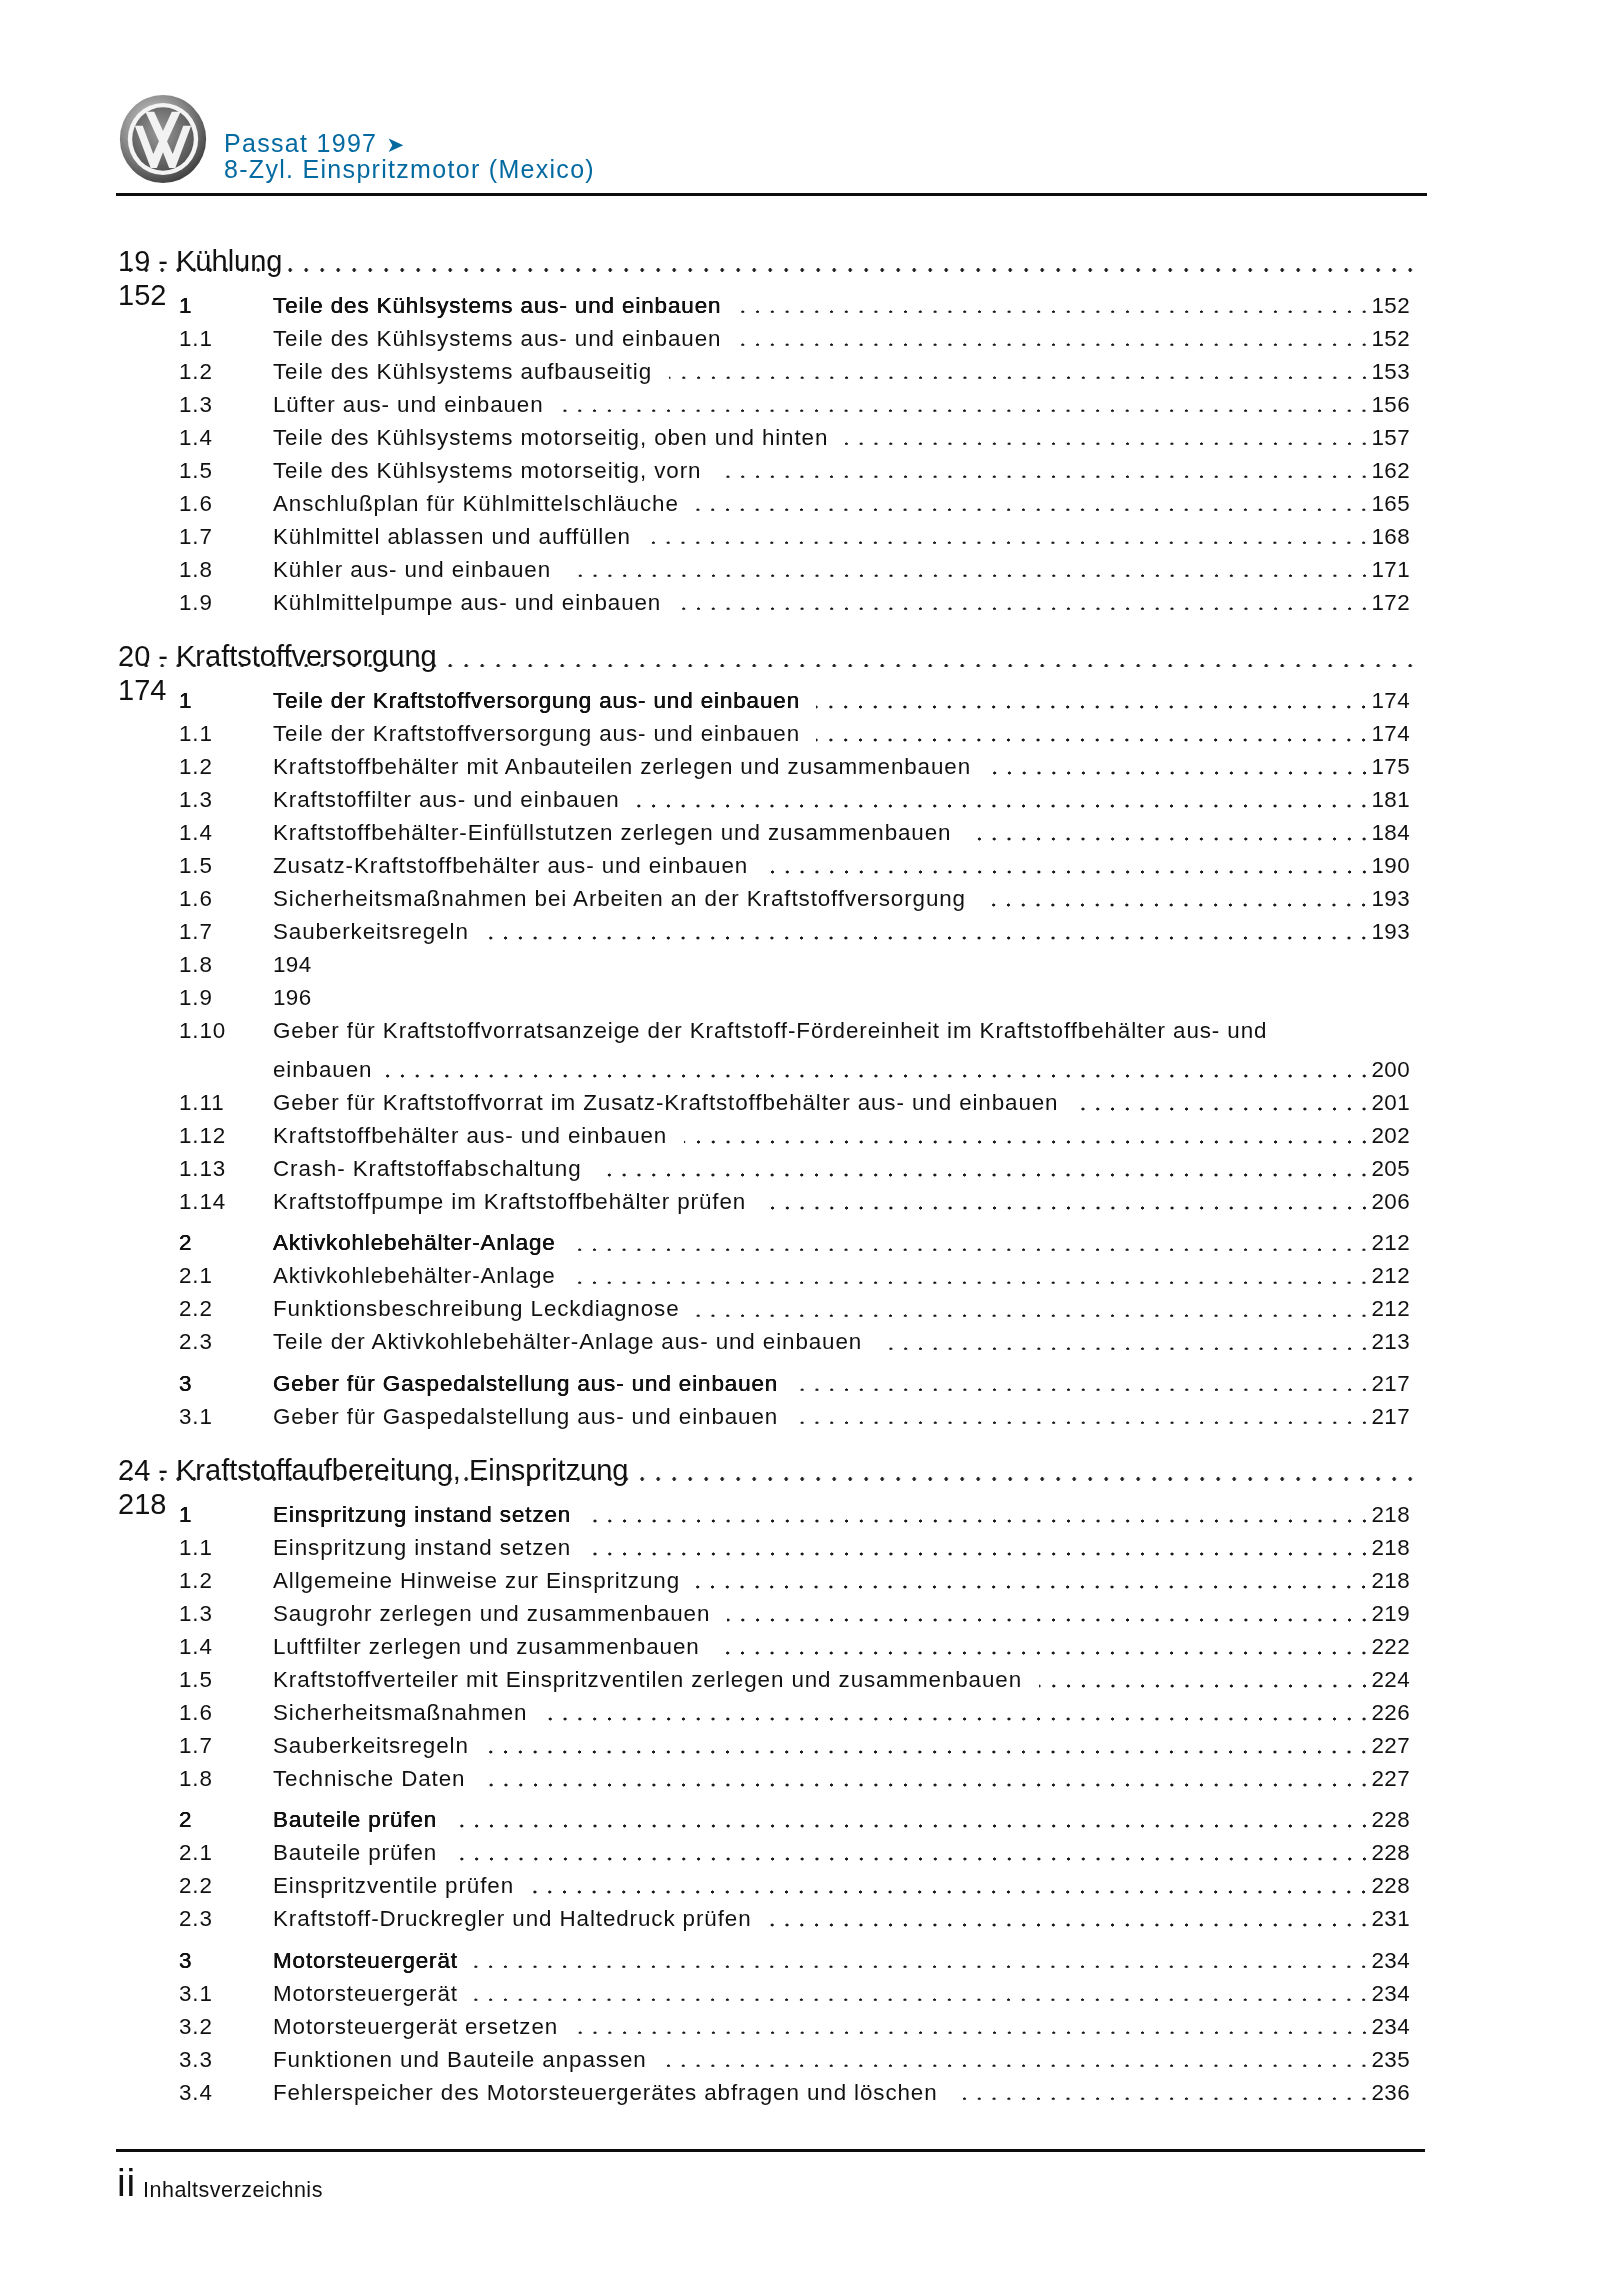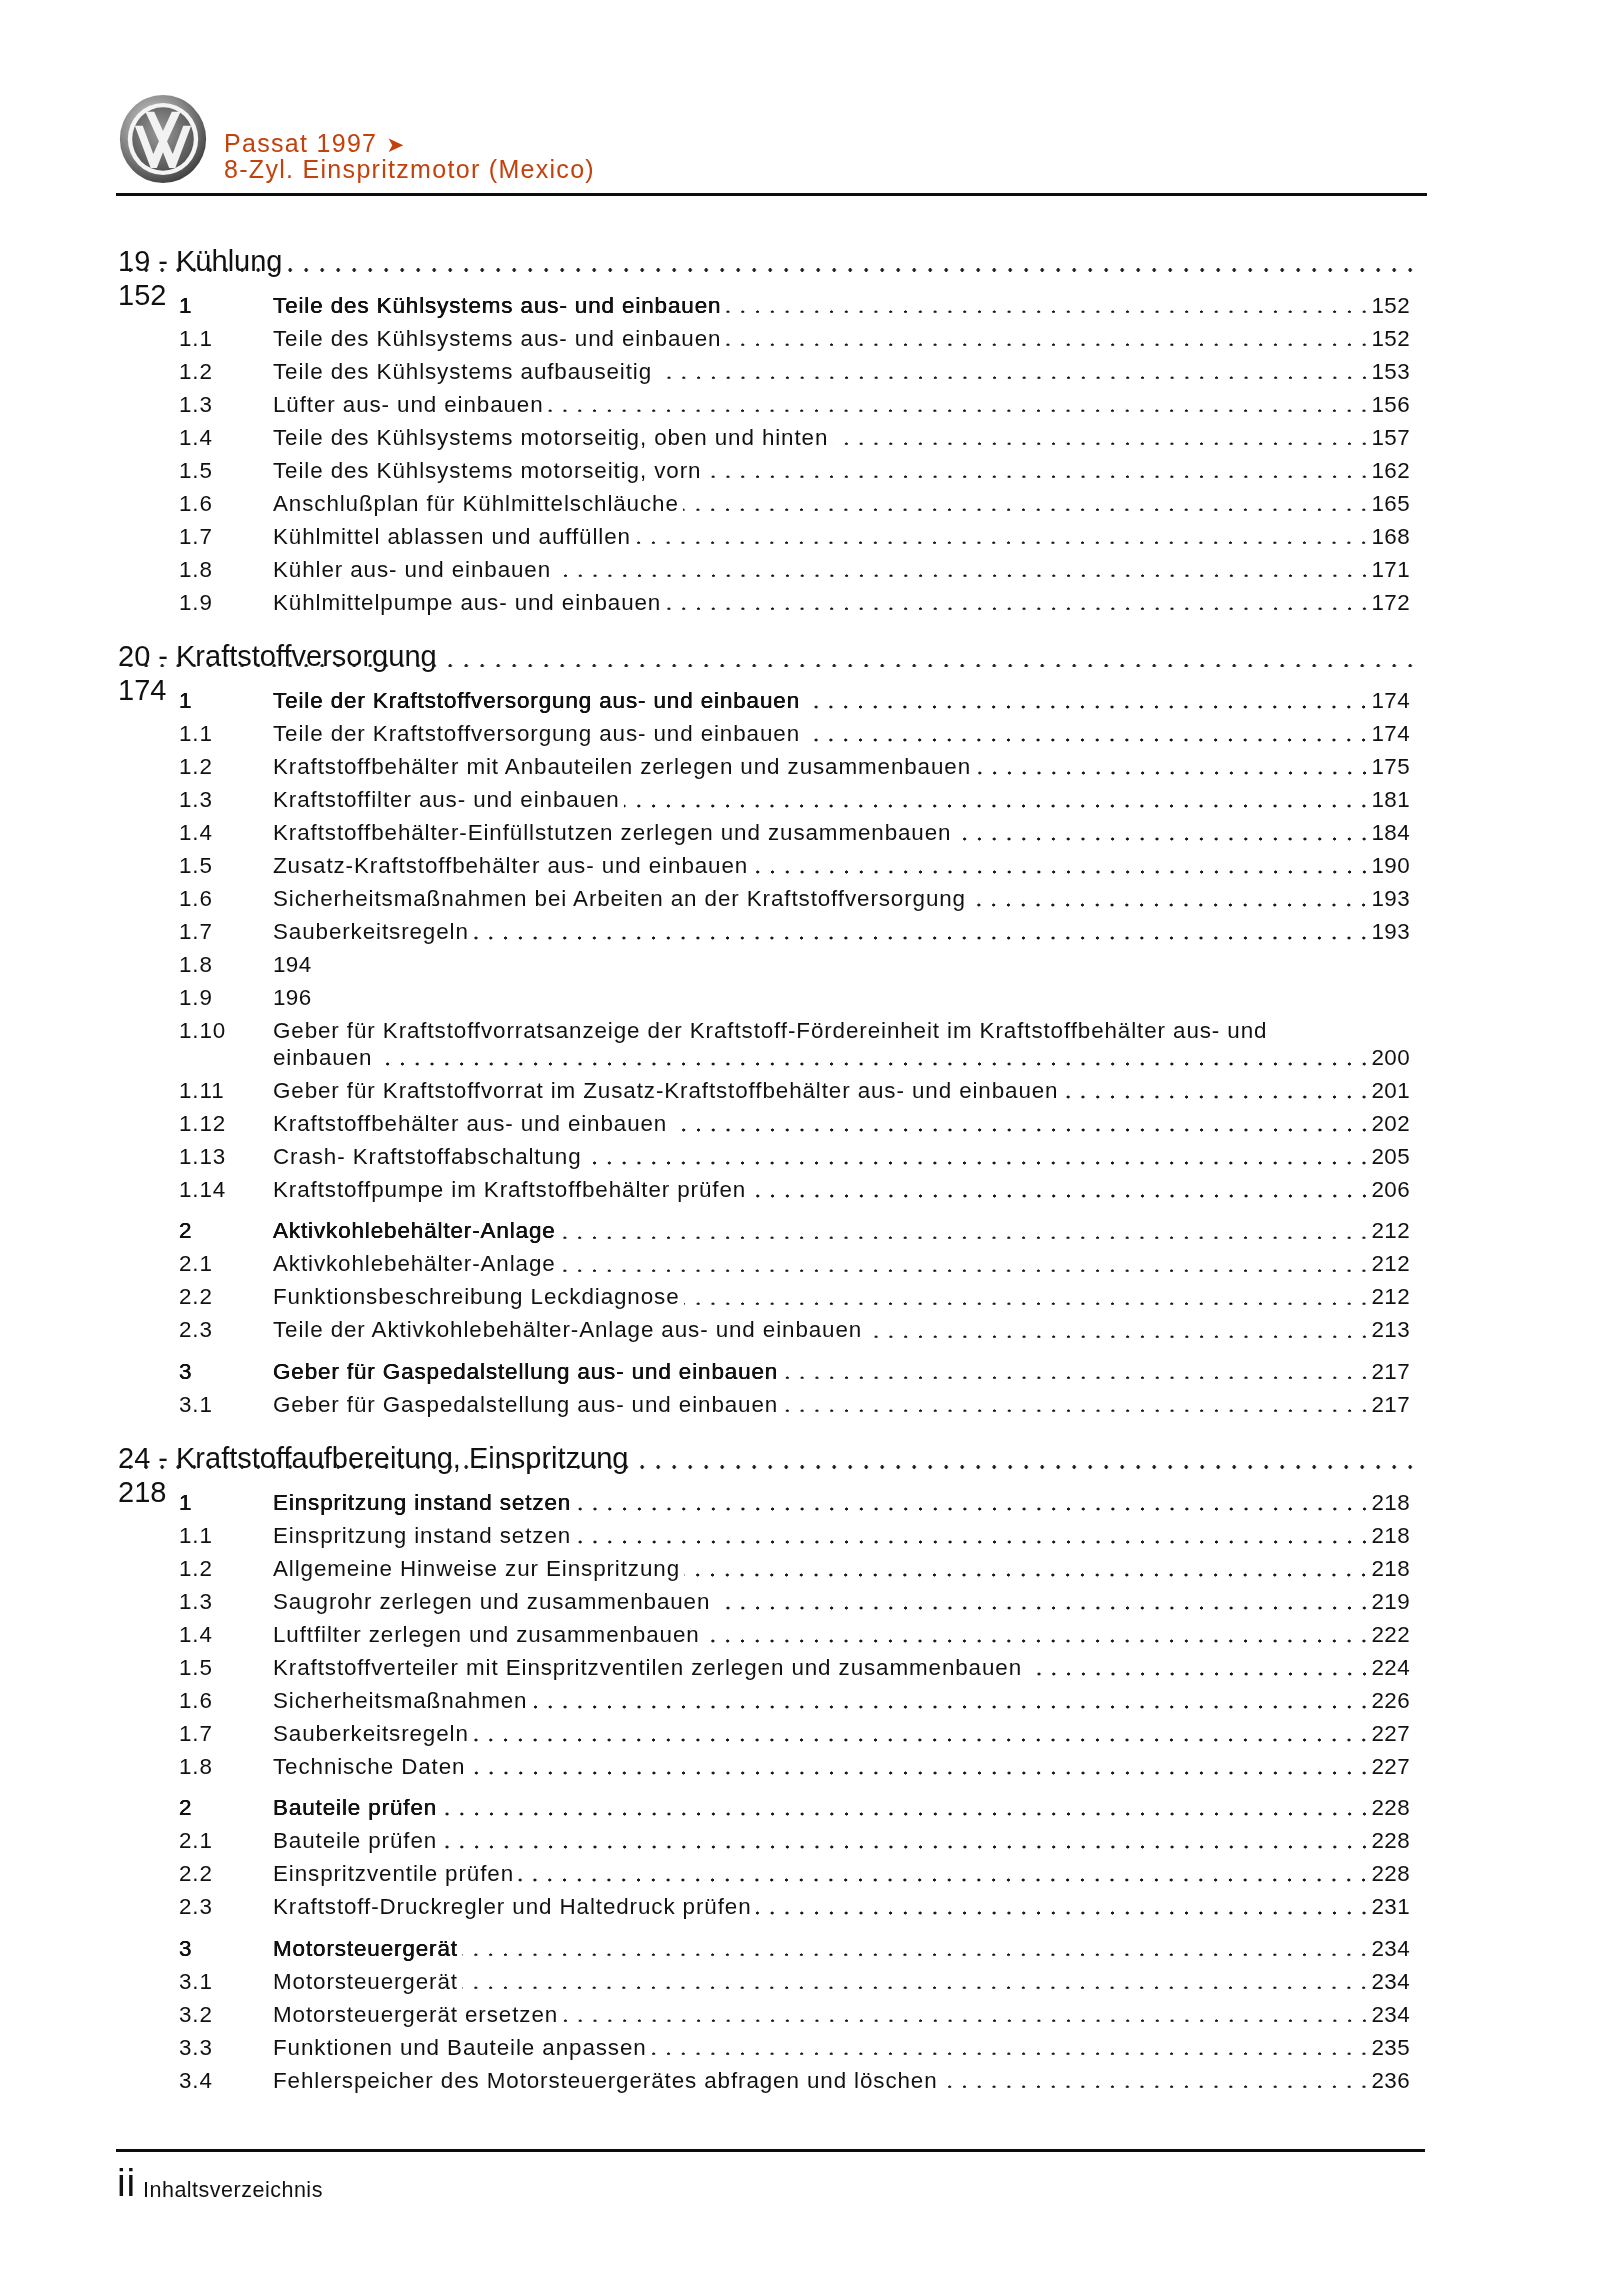--- a/index.html
+++ b/index.html
@@ -1,20 +1,20 @@
 <!DOCTYPE html>
 <html style="font-size:14.3px"><head>
 <meta charset="utf-8">
 <style>
   html, body { margin: 0; padding: 0; background: #ffffff; }
   body { width: 1620px; height: 2293px; position: relative; overflow: hidden;
          font-family: "Liberation Sans", sans-serif; color: #111111; }
   .header { position: absolute; left: 0; top: 0; width: 1620px; height: 206px; }
   .logo { position: absolute; left: 119px; top: 94px; width: 88px; height: 90px; }
-  .title-line { position: absolute; left: 224px; font-size: 25px; letter-spacing: 1.3px; line-height: 29px; white-space: nowrap; color: #c2410c; }
+  .title-line { position: absolute; left: 224px; font-size: 25px; letter-spacing: 1.3px; line-height: 29px; white-space: nowrap; color: #0369a1; }
   .title-1 { top: 129px; }
   .title-2 { top: 155px; }
   .arrow { margin-left: 9px; font-size: 21.5px; letter-spacing: 0; }
   .rule { position: absolute; left: 116px; width: 1311px; height: 2.7px; background: #0d0d0d; }
   .rule-top { top: 193px; }
   .rule-bottom { top: 2149px; width: 1309px; }
 
   .toc { position: absolute; left: 118px; top: 244px; width: 1300px; }
   .heading { display: flex; align-items: baseline; height: 34px; line-height: 34px; font-size: 29px; white-space: nowrap; flex-direction: column; }
   .heading .htext { flex: 0 0 auto; padding-right: 3.6px; }
@@ -27,21 +27,21 @@
   .heading + .entries { margin-top: 13.8px; }
   .section + .section { margin-top: 23.6px; }
 
   .entries { padding-left: 61px; width: 1231px; }
   .entry { display: flex; font-size: 22.4px; line-height: 27px; letter-spacing: 0.9px; margin-top: 6px; }
   .entry:first-child { margin-top: 0; }
   .entry.lvl1 { margin-top: 14.3px; }
   .entry.lvl1:first-child { margin-top: 0; }
   .entry.lvl1 .etext, .entry.lvl1 .enum { text-shadow: 0.3px 0 0 #111, -0.2px 0 0 #111; }
   .enum { flex: 0 0 94px; white-space: nowrap; }
-  .ebody { flex: 1 1 auto; display: flex; align-items: flex-end; min-width: 0; }
+  .ebody { flex: 1 1 auto; display: flex; align-items: flex-end; min-width: 0; gap: 12px; }
   .ebody .etext { flex: 0 1 auto; padding-right: 2.7px; }
   .ebody .leader::after { bottom: 5.4px; }
   .epage { flex: 0 0 auto; white-space: nowrap; letter-spacing: 0.4px; }
   .entry.wrap .ebody { flex-direction: column; align-items: stretch; }
   .wrap-first { white-space: nowrap; }
   .wrap-last { display: flex; }
   .wrap-last .etext { flex: 0 0 auto; padding-right: 2.7px; }
 
   .footer-num { position: absolute; left: 117px; top: 2160px; font-size: 39px; line-height: 45px; letter-spacing: 0.9px; }
   .footer-label { position: absolute; left: 143px; top: 2178px; font-size: 21.5px; line-height: 25px; letter-spacing: 0.5px; }

